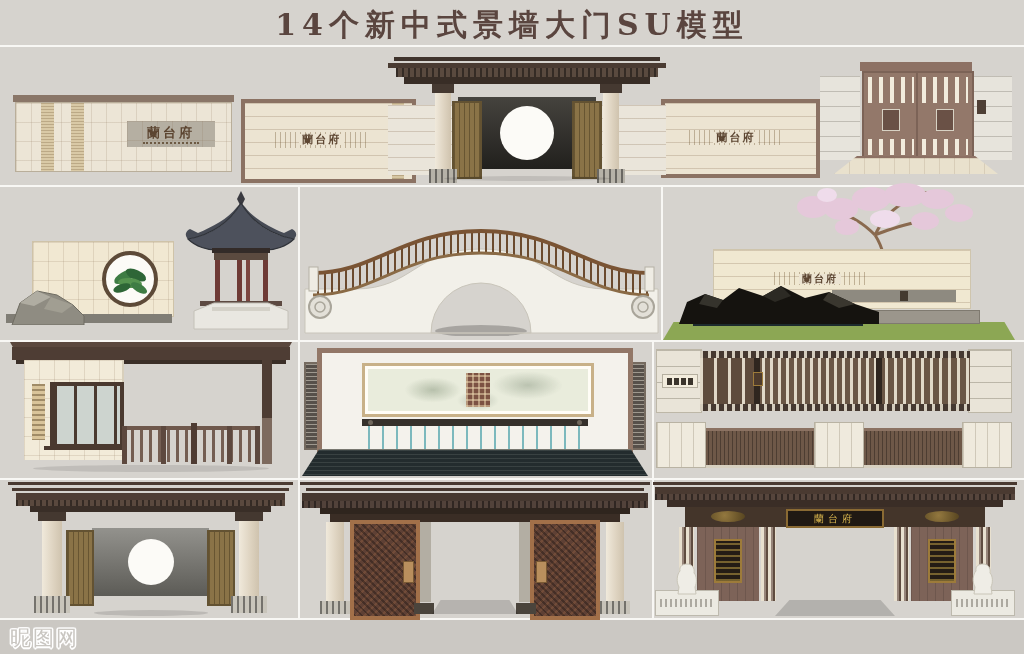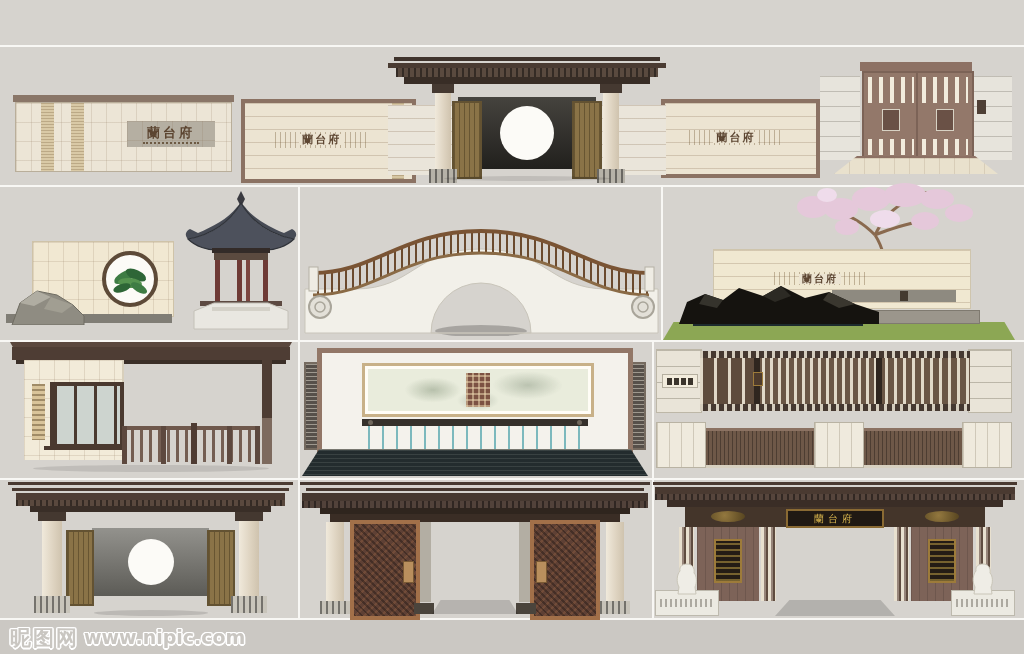--- a/index.html
+++ b/index.html
@@ -27,30 +27,31 @@
   
   .title{left:0;right:0;top:5px;text-align:center;font-family:"DejaVu Serif","Liberation Serif",serif;
          font-size:30px;font-weight:bold;letter-spacing:6px;color:#5a453f;}
   
   .plaque-label{font-family:"DejaVu Serif","Liberation Serif",serif;font-weight:bold;color:#5c4531;}
   .lattice-strip{background-image:repeating-linear-gradient(90deg, rgba(120,95,60,.40) 0 1px, transparent 1px 5px);
                  display:flex;align-items:center;justify-content:center;}
   .lattice-strip > span{background:#ece4d2;padding:0 3px;line-height:1;}
   
   .footer-strip{top:620px;left:0;right:0;height:34px;background:#cbc8c3;}
-  .brand{font-weight:bold;color:#c9c6c1;
+  .brand{font-weight:normal;color:#c9c6c1;
          text-shadow:-1.5px 0 #fff,1.5px 0 #fff,0 -1.5px #fff,0 1.5px #fff,-1px -1px #fff,1px 1px #fff,-1px 1px #fff,1px -1px #fff;}
   .id-badge{background:#a7a49f;color:#fcfcfa;font-size:13px;line-height:24px;padding:0 10px;letter-spacing:.5px;}
   figure{margin:0;}
 </style>
 </head>
 <body>
 
 <div class="canvas">
 
+  <div class="abs title">14个新中式景墙大门SU模型</div>
   <div class="abs whiteline" style="top:45px;left:0;right:0;height:2px;"></div>
 
   <div class="abs whiteline" style="top:185px;left:0;right:0;height:2px;"></div>
   <div class="abs whiteline" style="top:340px;left:0;right:0;height:2px;"></div>
   <div class="abs whiteline" style="top:478px;left:0;right:0;height:2px;"></div>
   <div class="abs whiteline" style="top:618px;left:0;right:0;height:2px;"></div>
   <div class="abs whiteline" style="left:298px;top:187px;width:2px;height:431px;"></div>
   <div class="abs whiteline" style="left:661px;top:187px;width:2px;height:153px;"></div>
   <div class="abs whiteline" style="left:652px;top:342px;width:2px;height:276px;"></div>
 
@@ -375,16 +376,15 @@
       <path d="M12,2 C17,2 20,6 19,11 C22,14 22,21 20,25 L21,32 L3,32 L4,25 C1,20 2,12 5,9 C4,4 8,2 12,2 Z" fill="#efede6" stroke="#c9c5b8" stroke-width="1"></path>
     </svg>
     <svg class="abs" style="right:20px;bottom:20px;" width="24" height="34" viewBox="0 0 24 34">
       <path d="M12,2 C17,2 20,6 19,11 C22,14 22,21 20,25 L21,32 L3,32 L4,25 C1,20 2,12 5,9 C4,4 8,2 12,2 Z" fill="#efede6" stroke="#c9c5b8" stroke-width="1"></path>
     </svg>
     <div class="abs" style="left:120px;right:120px;bottom:0;height:16px;background:rgba(0,0,0,.16);clip-path:polygon(12% 0,88% 0,100% 100%,0 100%);"></div>
   </figure>
 
   <div class="abs footer-strip">
     <span class="abs brand" style="left:10px;top:4px;font-size:21px;letter-spacing:2px;">昵图网</span>
-    <span class="abs brand" style="left:84px;top:6px;font-size:19px;">www.nipic.com</span>
   </div>
 
 </div>
 
 </body></html>

